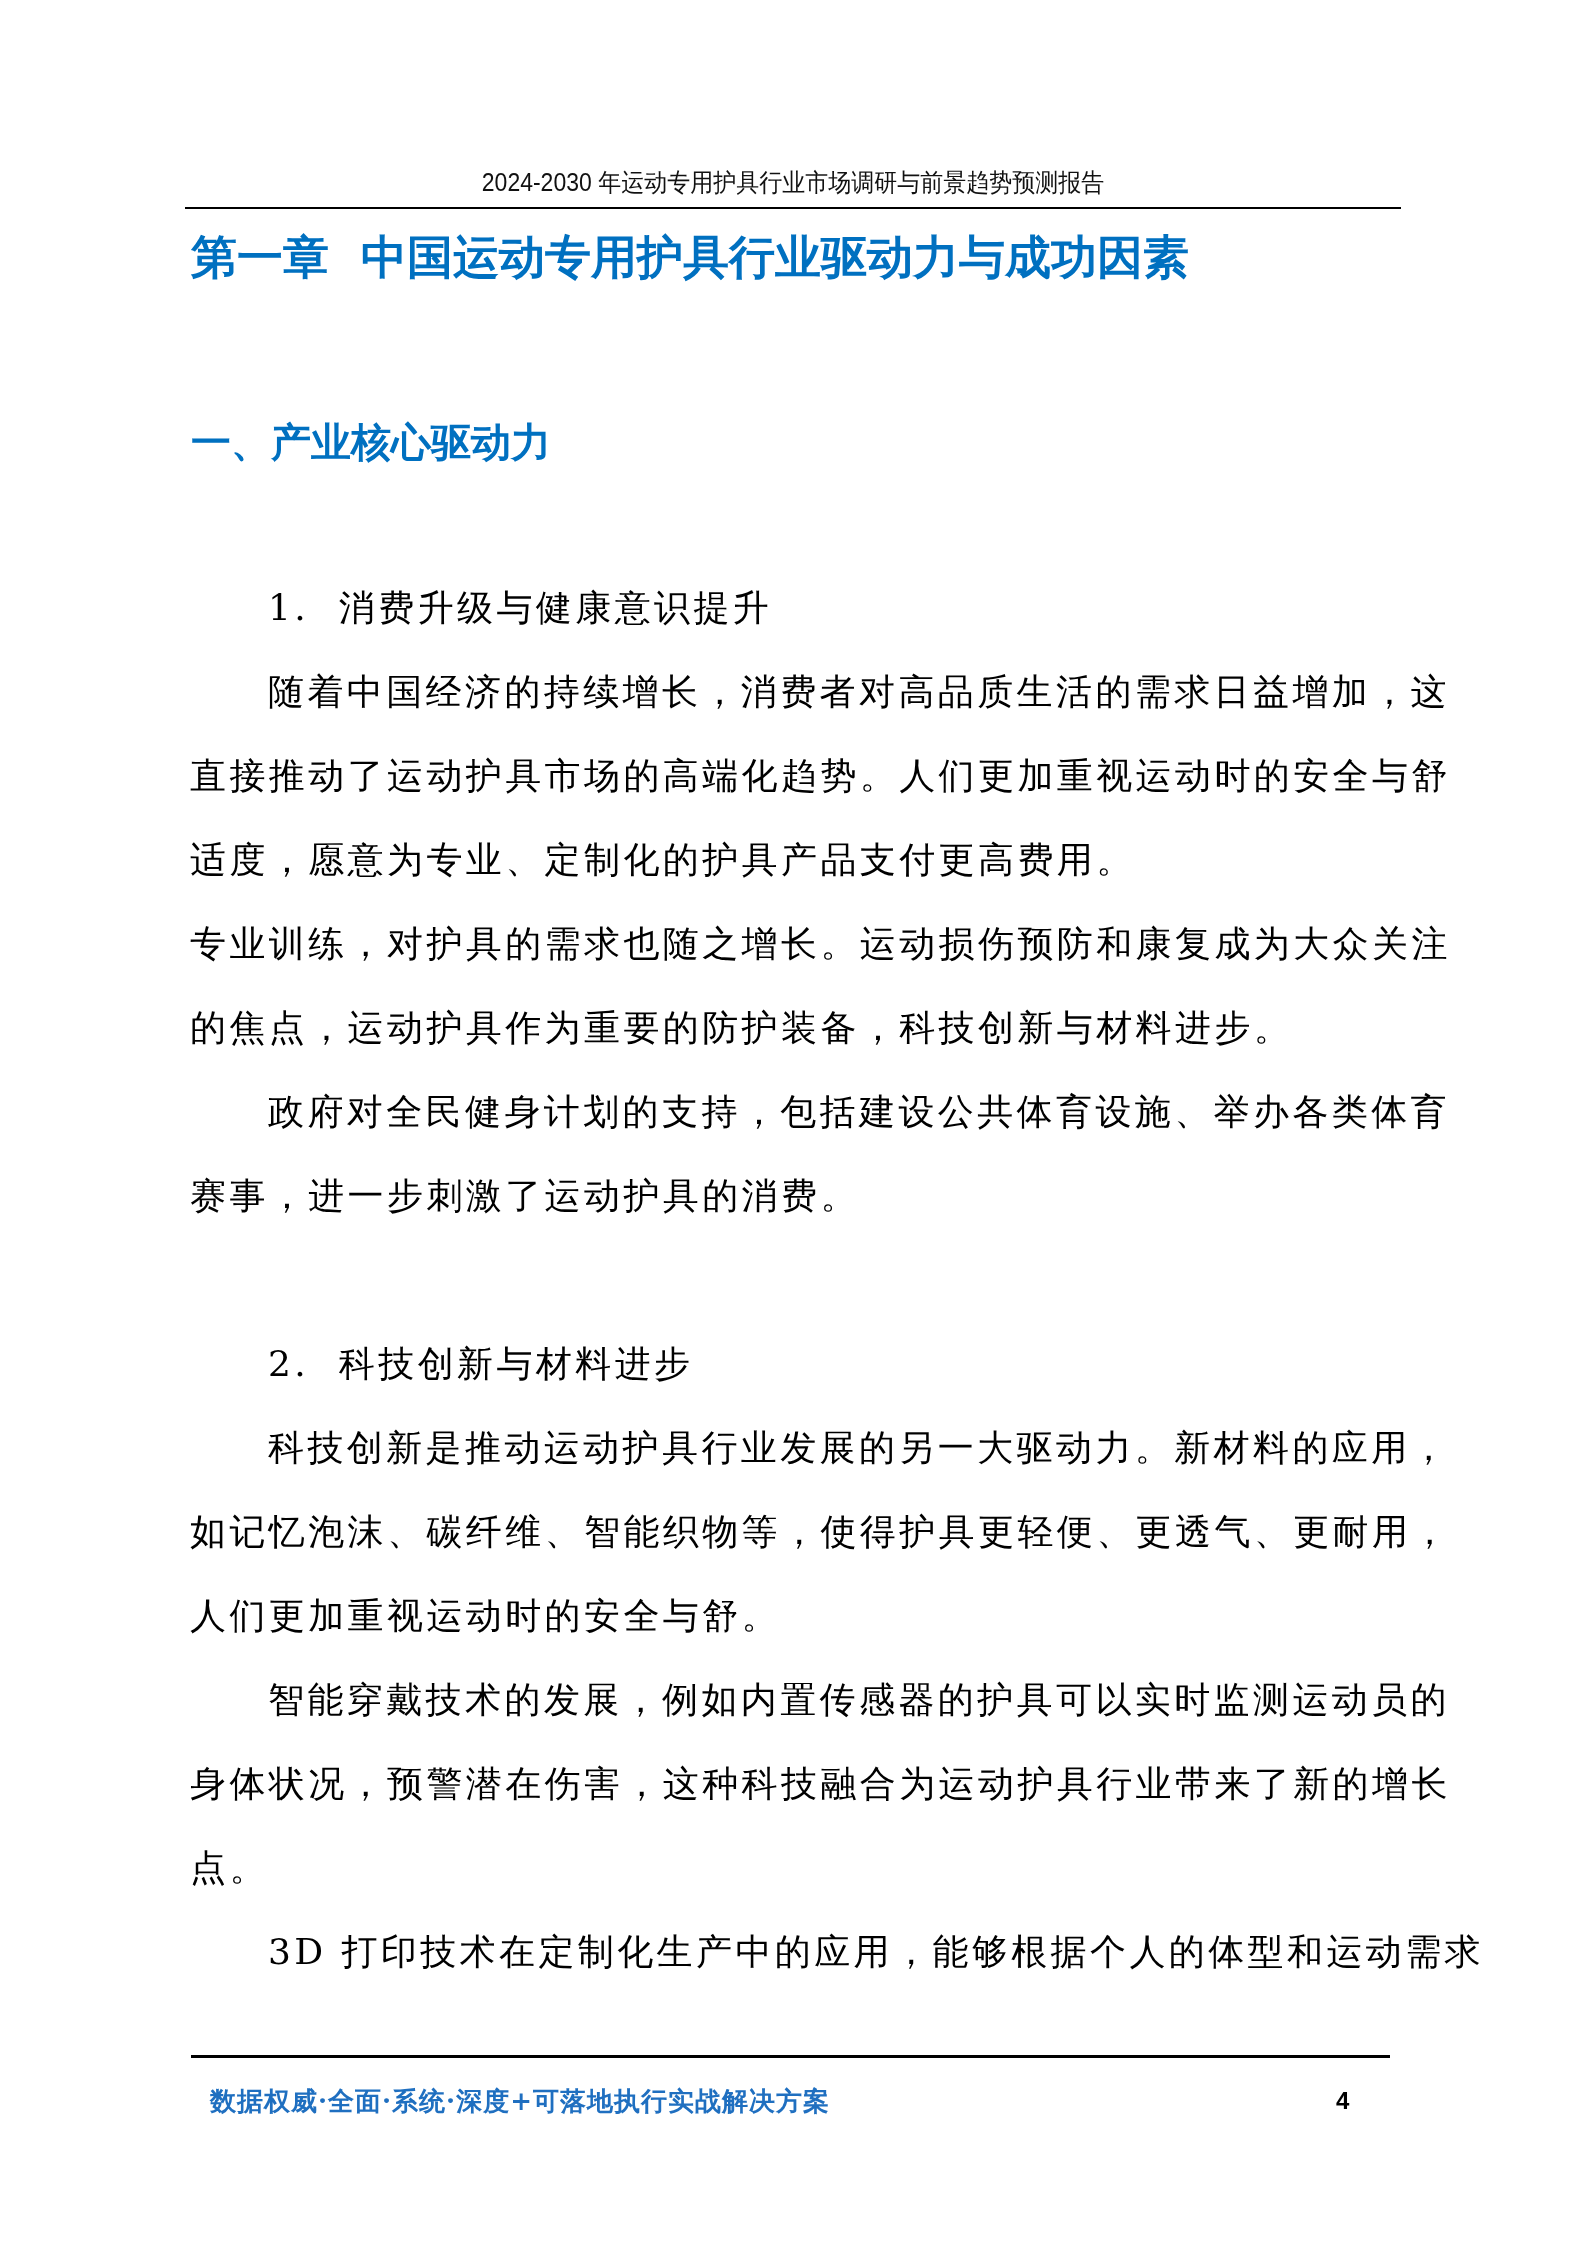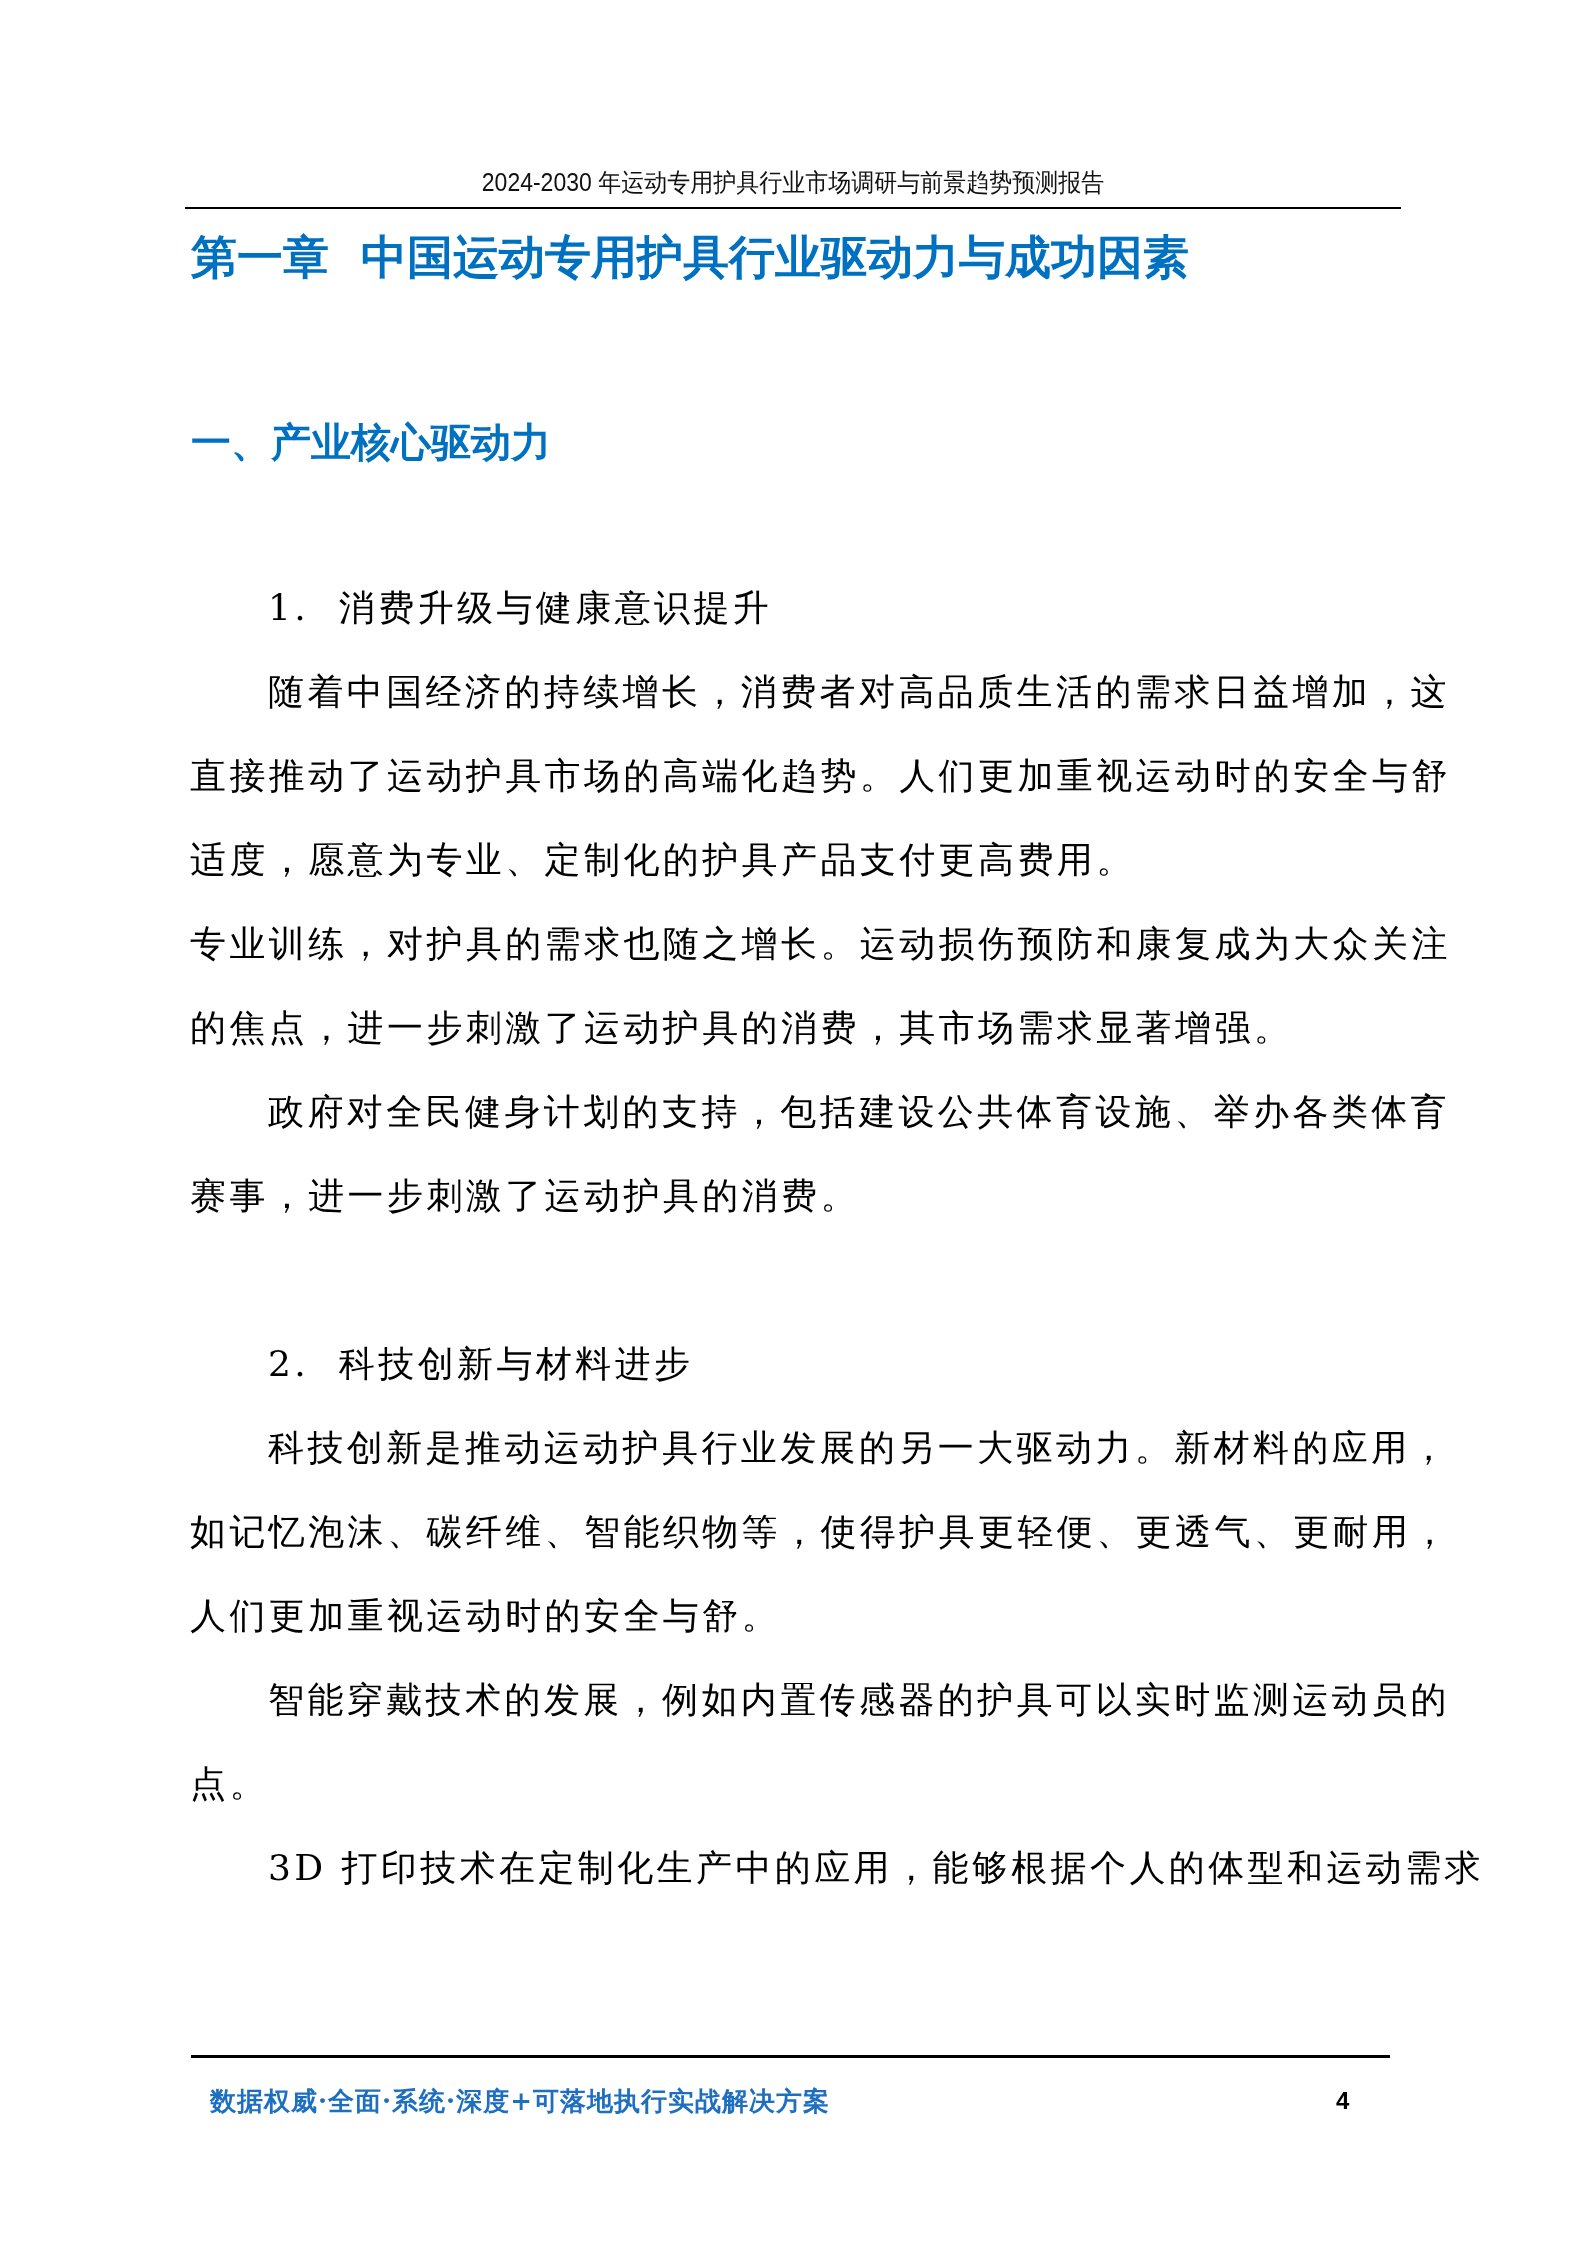--- a/index.html
+++ b/index.html
@@ -61,37 +61,38 @@
 <div class="abs body-col">
 
   <div class="line indent">1.  消费升级与健康意识提升</div>
   <div>
     <div class="line indent">随着中国经济的持续增长，消费者对高品质生活的需求日益增加，这</div>
     <div class="line">直接推动了运动护具市场的高端化趋势。人们更加重视运动时的安全与舒</div>
     <div class="line">适度，愿意为专业、定制化的护具产品支付更高费用。</div>
   </div>
   <div>
     <div class="line">专业训练，对护具的需求也随之增长。运动损伤预防和康复成为大众关注</div>
-    <div class="line">的焦点，进一步刺激了运动护具的消费，其市场需求显著增强。</div>
+    <div class="line">的焦点，运动护具作为重要的防护装备，科技创新与材料进步。</div>
   </div>
   <div>
     <div class="line indent">政府对全民健身计划的支持，包括建设公共体育设施、举办各类体育</div>
     <div class="line">赛事，进一步刺激了运动护具的消费。</div>
   </div>
 
   <div class="line blank"></div>
 
   <div class="line indent">2.  科技创新与材料进步</div>
   <div>
     <div class="line indent">科技创新是推动运动护具行业发展的另一大驱动力。新材料的应用，</div>
     <div class="line">如记忆泡沫、碳纤维、智能织物等，使得护具更轻便、更透气、更耐用，</div>
     <div class="line">人们更加重视运动时的安全与舒。</div>
   </div>
   <div>
     <div class="line indent">智能穿戴技术的发展，例如内置传感器的护具可以实时监测运动员的</div>
+    <div class="line">身体状况，预警潜在伤害，这种科技融合为运动护具行业带来了新的增长</div>
     <div class="line">点。</div>
   </div>
   <div>
     <div class="line indent">3D 打印技术在定制化生产中的应用，能够根据个人的体型和运动需求</div>
   </div>
 </div>
 
 <div class="abs footer-rule"></div>
 <div class="abs footer-slogan">数据权威·全面·系统·深度+可落地执行实战解决方案</div>
 <div class="abs page-number">4</div>

